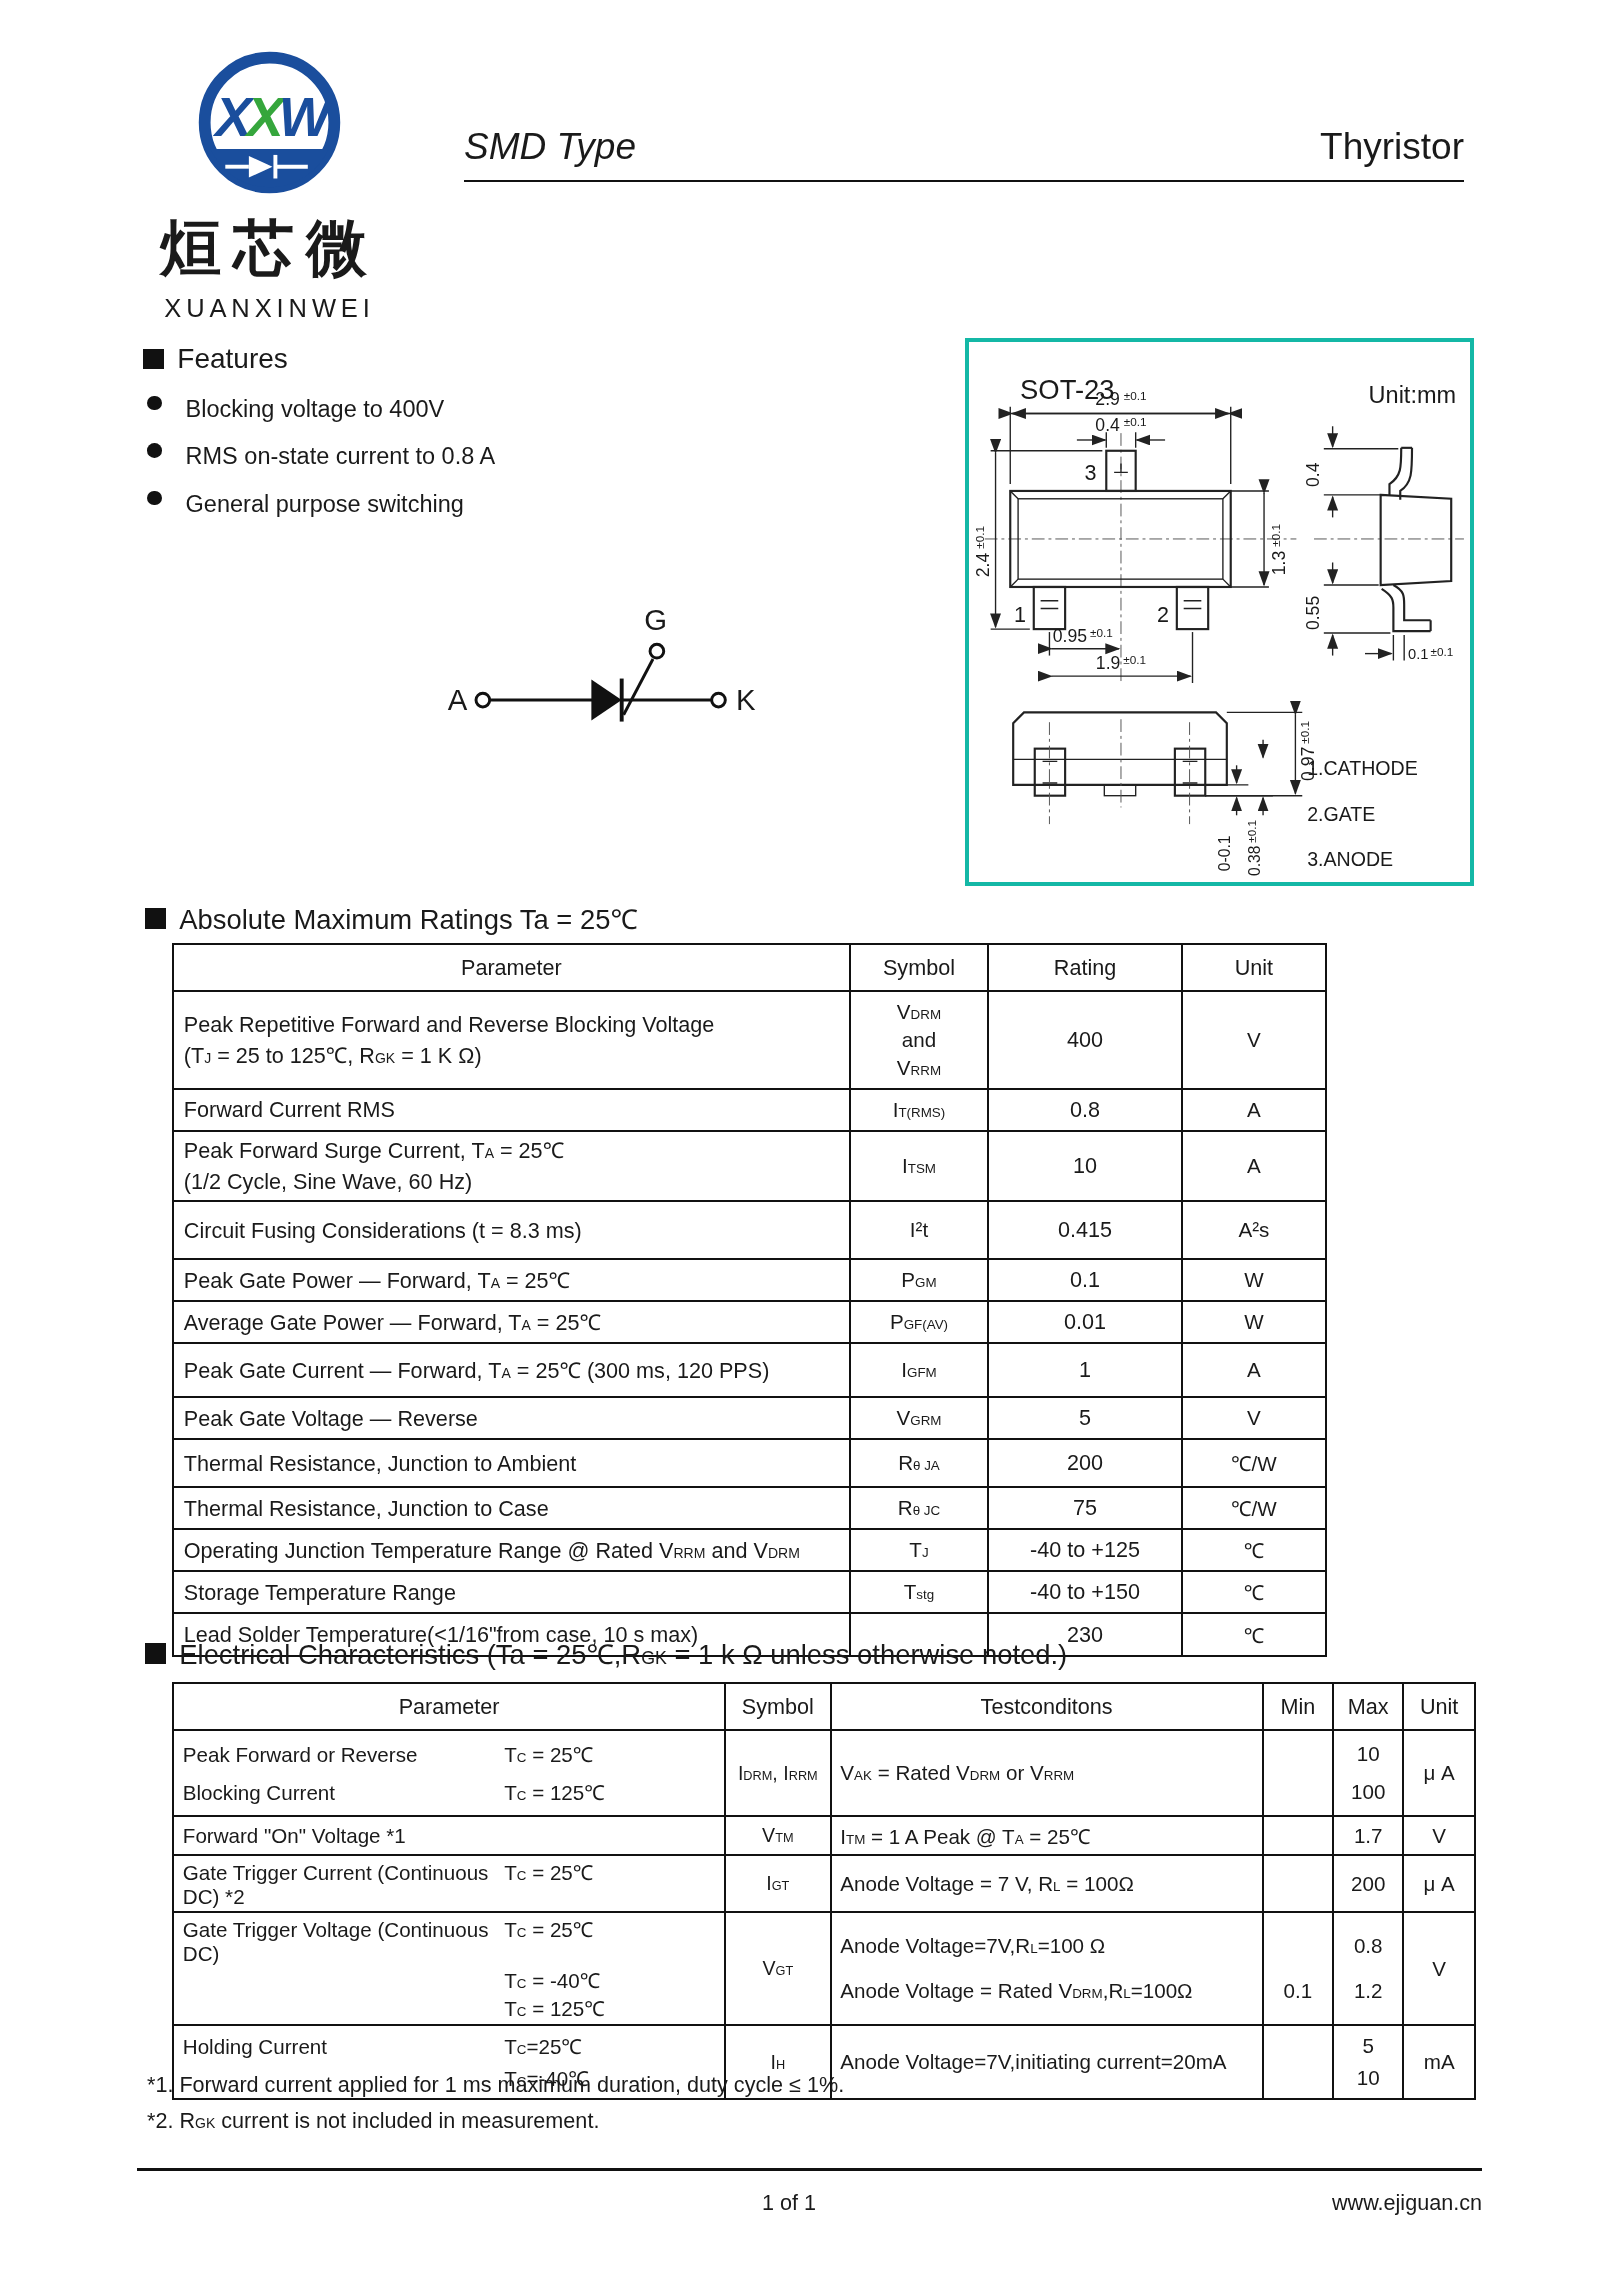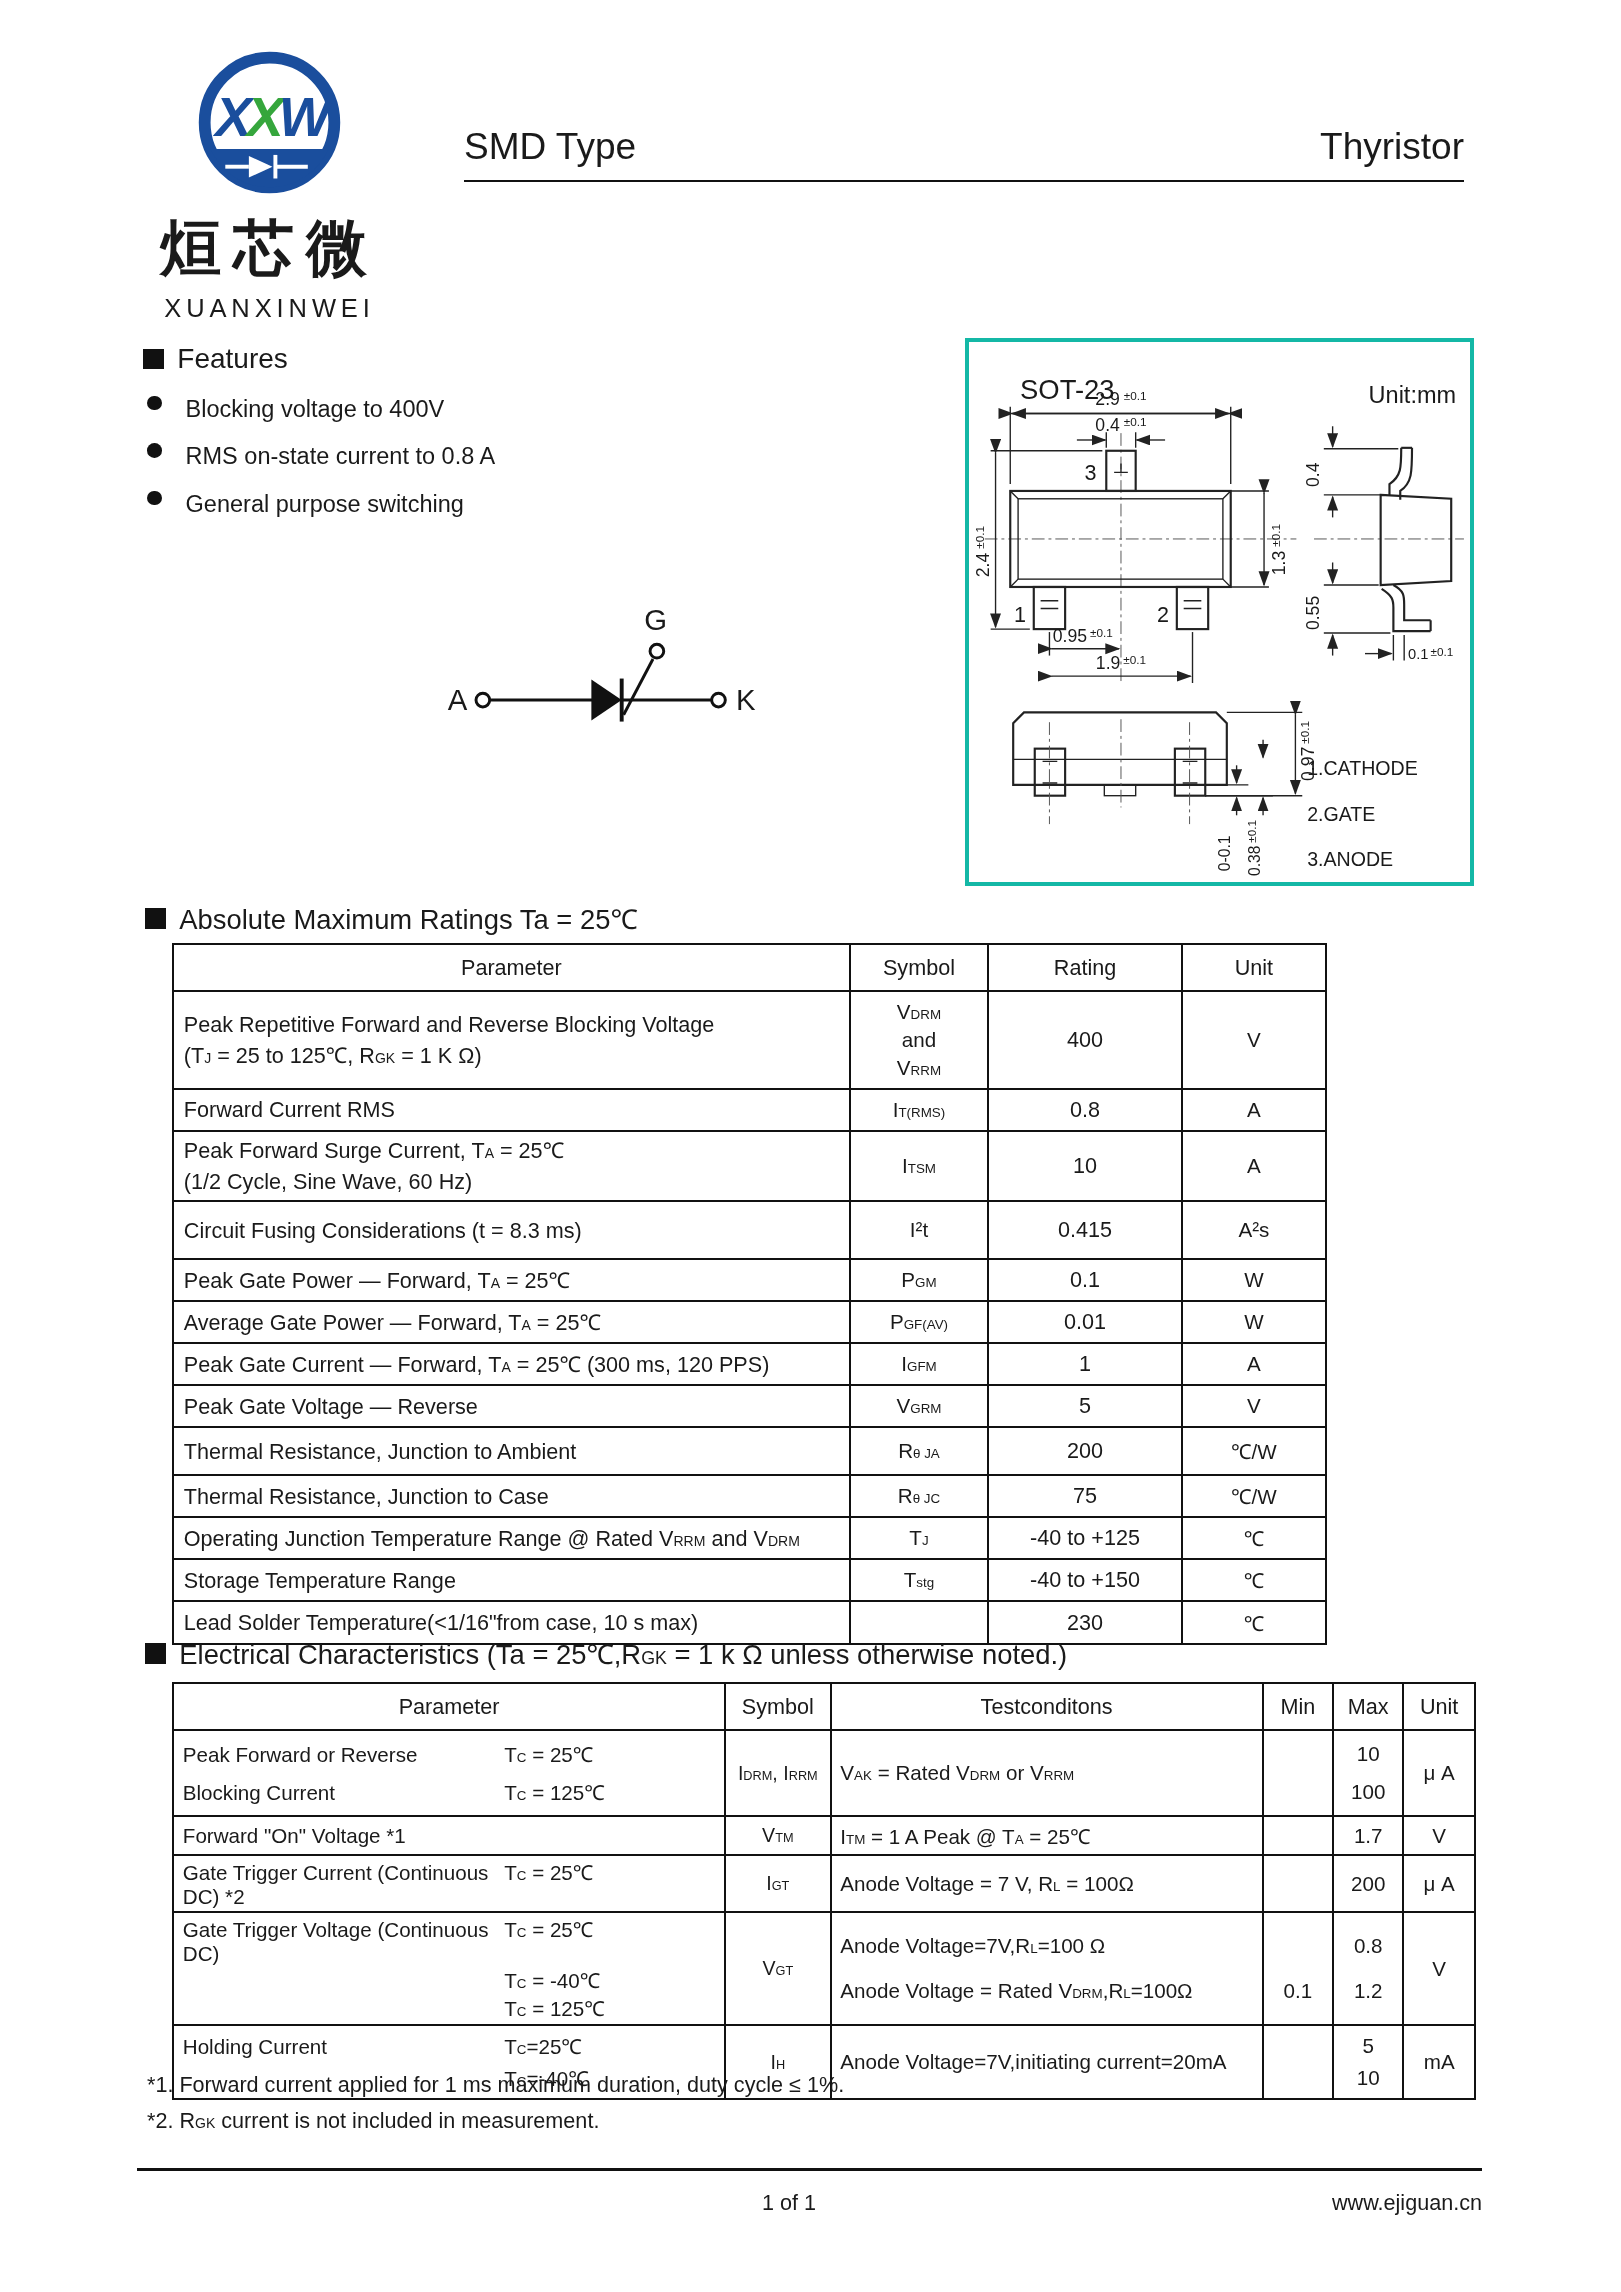--- a/index.html
+++ b/index.html
@@ -12,21 +12,21 @@
   .logo-cn{font-size:61px;font-weight:bold;letter-spacing:11.8px;margin-top:2px;white-space:nowrap;}
   .logo-en{font-size:25.5px;letter-spacing:4.9px;margin-top:3.9px;white-space:nowrap;}
   
   .hdr{position:absolute;left:464px;top:116px;width:1000px;}
   .hdr-row1{display:flex;justify-content:space-between;align-items:baseline;
             border-bottom:2.9px solid #111;padding-bottom:9.8px;}
   .hdr-title{font-size:41px;}
   .hdr-part{font-size:41px;}
   .hdr-row2{display:flex;justify-content:space-between;align-items:baseline;
             border-bottom:2.9px solid #111;padding:9.8px 0 11.8px 0;}
-  .hdr-sub{font-size:37px;}
+  .hdr-sub{font-size:37px;font-style:italic;}
   .hdr-type{font-size:37px;}
   
   .sec-head{position:absolute;display:flex;align-items:center;gap:13.7px;font-size:27.4px;}
   .sq{width:20.6px;height:20.6px;background:#111;flex:none;}
   
   .features{position:absolute;left:143px;top:343px;}
   .feat-head{display:flex;align-items:center;gap:13.7px;font-size:28px;}
   .feat-item{display:flex;align-items:flex-start;gap:24px;margin-top:20.6px;margin-left:3.9px;}
   .bullet{width:14.7px;height:14.7px;border-radius:50%;background:#111;flex:none;}
   .feat-text{font-size:23.5px;}
@@ -271,21 +271,21 @@
           <td class="s">P<span class="sb">GM</span></td>
           <td class="r">0.1</td>
           <td class="u">W</td>
         </tr>
         <tr style="height: 42px;">
           <td class="p">Average Gate Power — Forward, T<span class="sb">A</span> = 25℃</td>
           <td class="s">P<span class="sb">GF(AV)</span></td>
           <td class="r">0.01</td>
           <td class="u">W</td>
         </tr>
-        <tr style="height: 42px;">
+        <tr style="height: 54px;">
           <td class="p">Peak Gate Current — Forward, T<span class="sb">A</span> = 25℃  (300 ms, 120 PPS)</td>
           <td class="s">I<span class="sb">GFM</span></td>
           <td class="r">1</td>
           <td class="u">A</td>
         </tr>
         <tr style="height: 42px;">
           <td class="p">Peak Gate Voltage — Reverse</td>
           <td class="s">V<span class="sb">GRM</span></td>
           <td class="r">5</td>
           <td class="u">V</td>

